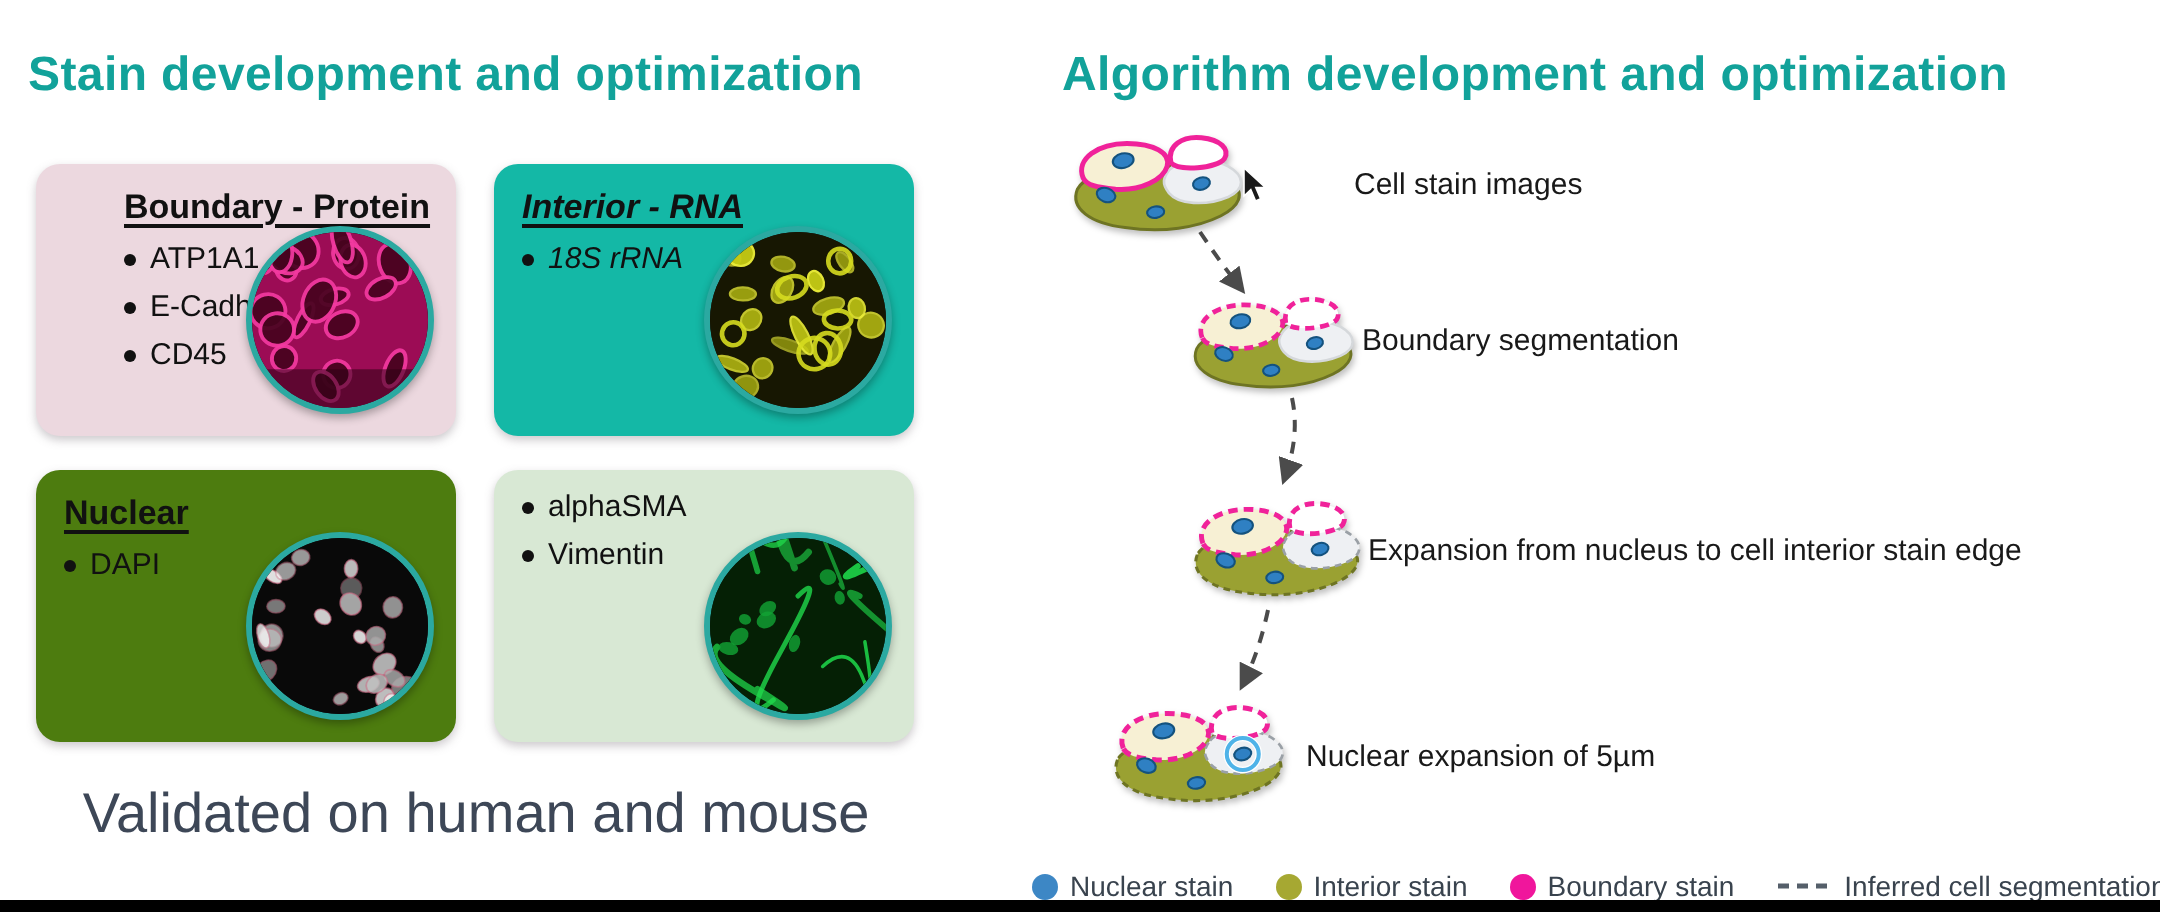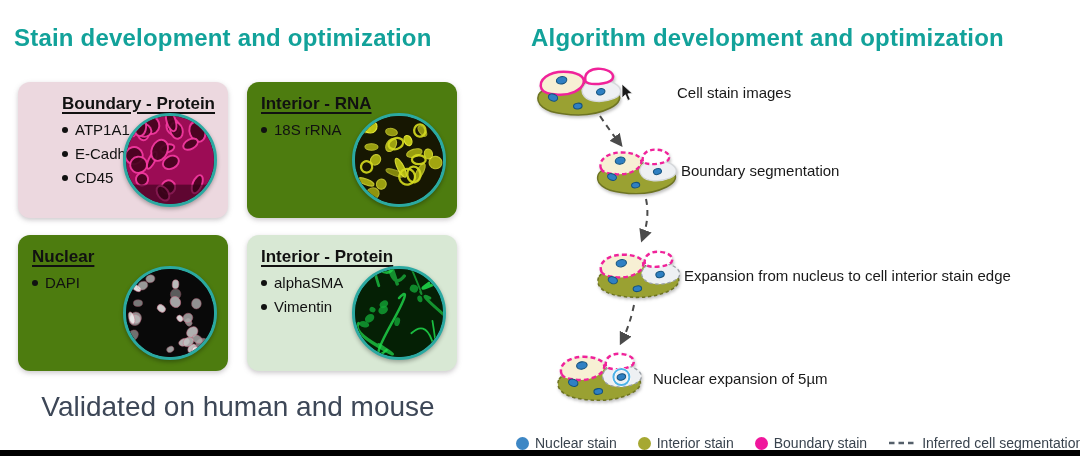--- a/index.html
+++ b/index.html
@@ -92,21 +92,21 @@
           <ellipse cx="19.4" cy="15.7" rx="9.7" ry="7.4" transform="rotate(23 19.4 15.7)" fill="#47041f" stroke="#f23aa0" stroke-width="2.2" opacity="0.92"></ellipse>
           <ellipse cx="38.2" cy="39.0" rx="12.4" ry="9.0" transform="rotate(113 38.2 39.0)" fill="#47041f" stroke="#f23aa0" stroke-width="2.2" opacity="0.92"></ellipse>
           <ellipse cx="42.0" cy="87.7" rx="9.3" ry="6.0" transform="rotate(55 42.0 87.7)" fill="#47041f" stroke="#f23aa0" stroke-width="2.2" opacity="0.92"></ellipse>
           <ellipse cx="51.3" cy="5.8" rx="11.9" ry="5.1" transform="rotate(73 51.3 5.8)" fill="#47041f" stroke="#f23aa0" stroke-width="2.2" opacity="0.92"></ellipse>
           <ellipse cx="16.1" cy="12.2" rx="10.7" ry="6.8" transform="rotate(93 16.1 12.2)" fill="#47041f" stroke="#f23aa0" stroke-width="2.2" opacity="0.92"></ellipse>
           <ellipse cx="14.3" cy="55.4" rx="9.6" ry="9.2" transform="rotate(173 14.3 55.4)" fill="#47041f" stroke="#f23aa0" stroke-width="2.2" opacity="0.92"></ellipse>
           <rect y="78" width="100" height="22" fill="#2e0214" opacity=".55"></rect>
         </svg>
       </div>
   </div>
-  <div id="card-1" class="stain-card" style="background: #4d7c0f;">
+  <div id="card-1" class="stain-card" style="background: #14b8a6; font-style: italic;">
     <div class="card-title">Interior - RNA</div>
     <div class="card-items">
         <div class="stain-item">
           <span class="dot"></span>
           <span>18S rRNA</span>
         </div>
       </div>
     <div class="micrograph">
         <svg viewBox="0 0 100 100" preserveAspectRatio="xMidYMid slice">
           <rect width="100" height="100" fill="#171702"></rect>
@@ -168,21 +168,20 @@
           <ellipse cx="40.2" cy="44.8" rx="5.1" ry="3.9" transform="rotate(38 40.2 44.8)" fill="rgb(209,209,209)" stroke="rgba(205,110,135,.65)" stroke-width="0.9" opacity="0.9797828066977673"></ellipse>
           <ellipse cx="27.7" cy="11.1" rx="5.2" ry="4.5" transform="rotate(166 27.7 11.1)" fill="rgb(217,217,217)" stroke="rgba(205,110,135,.65)" stroke-width="0.9" opacity="0.6925885203294456"></ellipse>
           <ellipse cx="56.4" cy="28.6" rx="5.9" ry="6.0" transform="rotate(68 56.4 28.6)" fill="rgb(157,157,157)" stroke="rgba(205,110,135,.65)" stroke-width="0.9" opacity="0.5637096917605959"></ellipse>
           <ellipse cx="50.4" cy="91.3" rx="4.3" ry="3.3" transform="rotate(155 50.4 91.3)" fill="rgb(243,243,243)" stroke="rgba(205,110,135,.65)" stroke-width="0.9" opacity="0.6319509937311523"></ellipse>
           <ellipse cx="6.4" cy="55.6" rx="7.1" ry="3.3" transform="rotate(73 6.4 55.6)" fill="rgb(243,243,243)" stroke="rgba(205,110,135,.65)" stroke-width="0.9" opacity="0.8079274946125226"></ellipse>
           <ellipse cx="56.1" cy="37.5" rx="6.5" ry="5.8" transform="rotate(54 56.1 37.5)" fill="rgb(167,167,167)" stroke="rgba(205,110,135,.65)" stroke-width="0.9" opacity="0.9828284791321494"></ellipse>
         </svg>
       </div>
   </div>
   <div id="card-3" class="stain-card" style="background: rgb(216, 232, 212);">
-    <div class="card-title">Interior - Protein</div>
     <div class="card-items">
         <div class="stain-item">
           <span class="dot"></span>
           <span>alphaSMA</span>
         </div>
         <div class="stain-item">
           <span class="dot"></span>
           <span>Vimentin</span>
         </div>
       </div>

